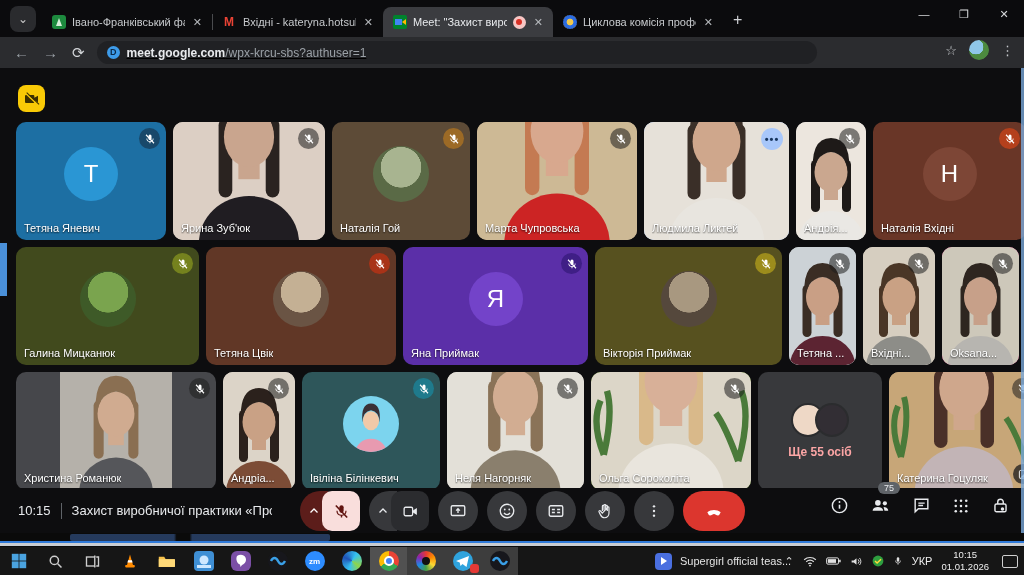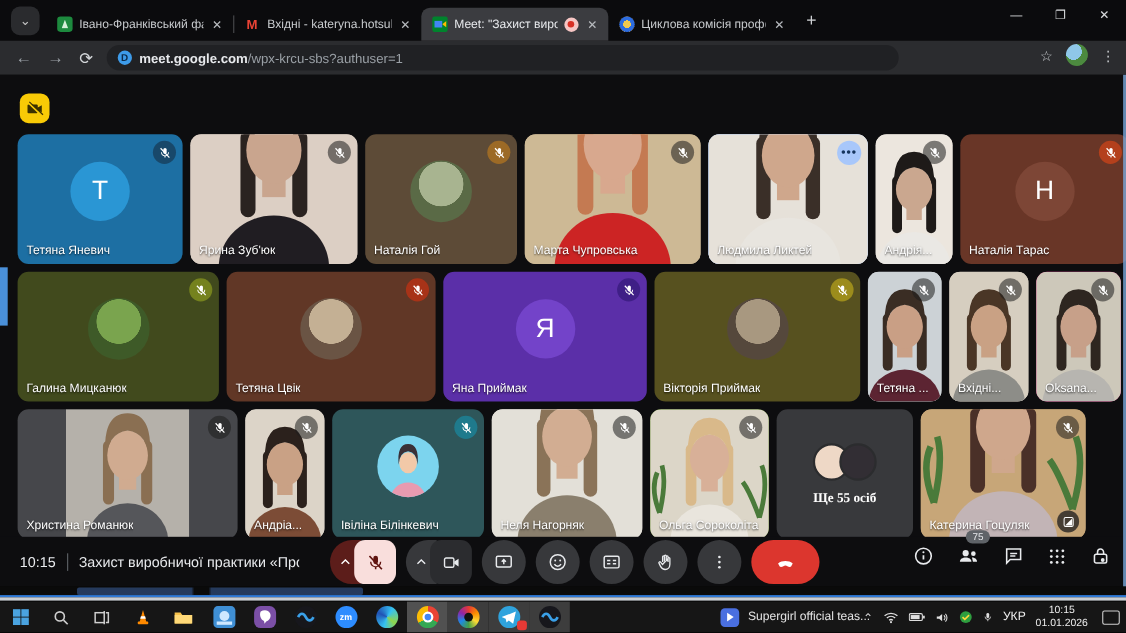--- a/index.html
+++ b/index.html
@@ -25,21 +25,21 @@
   .fav.emblem { background:radial-gradient(circle at 50% 50%, #f2c94c 0 35%, #2d6cdf 36% 70%, #dfe6f5 71%); border-radius:50%; }
   .recdot { width:13px; height:13px; border-radius:50%; background:#f7c6c4; position:relative; flex:0 0 auto; }
   .recdot::after{ content:""; position:absolute; left:3.5px; top:3.5px; width:6px; height:6px; border-radius:50%; background:#d93025; }
   .newtab { color:#d0d2d5; font-size:16px; margin:0 0 8px 10px; }
   #wincontrols { position:absolute; right:0; top:0; height:30px; display:flex; }
   #wincontrols span { width:40px; text-align:center; line-height:28px; color:#d7d9db; font-size:11px; }
 
   #toolbar { position:absolute; left:0; top:37px; width:1024px; height:31px; background:#2b2c2f; display:flex; align-items:center; }
   .navic { color:#9aa0a6; font-size:15px; margin-left:14px; }
   .navic.lit { color:#d3d6d9; }
-  #urlbox { margin-left:12px; width:720px; height:23px; background:#202124; border-radius:12px; display:flex; align-items:center; padding:0 10px; gap:7px; }
+  #urlbox { margin-left:12px; width:720px; height:23px; background:#202124; border-radius:12px; display:flex; align-items:center; padding:0 10px; gap:7px;text-decoration:underline; }
   .urlic { width:13px; height:13px; border-radius:50%; background:#3d9be9; position:relative; flex:0 0 auto; }
   .urlic::after { content:"D"; position:absolute; left:3.5px; top:1px; font-size:9px; color:#0b2a4a; font-weight:bold; }
   #urltext { font-size:12px; color:#9aa0a6; white-space:nowrap; }
   #urltext b { color:#e8eaed; font-weight:bold; }
   #toolbar-right { position:absolute; right:10px; top:40px; display:flex; align-items:center; gap:12px; }
   .star { color:#c7cacd; font-size:13px; }
   .avatar-mini { width:20px; height:20px; border-radius:50%; background:radial-gradient(circle at 35% 35%, #8fc7e8 0 40%, #4c8a3f 41% 75%, #2f5a2a 76%); }
   .kebab { color:#c7cacd; font-size:13px; letter-spacing:0; }
 
   
@@ -54,21 +54,21 @@
   .menub { position:absolute; right:6px; top:6px; width:22px; height:22px; border-radius:50%; background:#a8c7fa; color:#16355e; display:flex; align-items:center; justify-content:center; font-weight:bold; font-size:11px; letter-spacing:1px; }
   .selfb { position:absolute; right:6px; bottom:6px; width:20px; height:20px; border-radius:50%; background:rgba(25,26,28,.75); display:flex; align-items:center; justify-content:center; }
   .lcirc { position:absolute; left:50%; top:44%; transform:translate(-50%,-50%); width:54px; height:54px; border-radius:50%; display:flex; align-items:center; justify-content:center; color:#fff; font-size:24px; }
   .pavatar { position:absolute; left:50%; top:44%; transform:translate(-50%,-50%); width:56px; height:56px; border-radius:50%; }
   .psvg { position:absolute; inset:0; width:100%; height:100%; }
   .pbx { position:absolute; top:0; bottom:0; left:50%; transform:translateX(-50%); width:56%; }
   .morewrap { position:absolute; inset:0; display:flex; flex-direction:column; align-items:center; justify-content:center; gap:8px; }
   .morecircles { display:flex; }
   .mc { width:34px; height:34px; border-radius:50%; border:2px solid #2b2c2e; }
   .mc+.mc { margin-left:-10px; }
-  .morelabel { color:#ffffff; font-size:12px; font-weight:bold;font-family:Liberation Serif, serif; }
+  .morelabel { color:#fca5a5; font-size:12px; font-weight:bold; }
 
   
   #meetbar { position:absolute; left:0; top:488px; width:1024px; height:45px; background:#0d0d0f; display:flex; align-items:center; }
   #meet-left { display:flex; align-items:center; gap:10px; margin-left:18px; width:270px; }
   #meet-time { color:#e8eaed; font-size:13px; }
   .vdiv { width:1px; height:16px; background:#5f6368; }
   #meet-title { color:#e8eaed; font-size:13px; white-space:nowrap; overflow:hidden; max-width:200px; }
   #meet-center { position:absolute; left:300px; top:491px; display:flex; align-items:center; gap:9px; }
   .splitbtn { display:flex; height:40px; }
   .chevhalf { width:28px; height:40px; border-radius:20px 0 0 20px; display:flex; align-items:center; justify-content:center; }
@@ -262,21 +262,21 @@
             <div class="micb" style="background:rgba(30,30,30,.55)">
   <svg width="12" height="12" viewBox="0 0 24 24">
                 <path d="M12 14a3 3 0 0 0 3-3V6a3 3 0 0 0-6 0v5a3 3 0 0 0 3 3z" fill="#fff"></path>
                 <path d="M17.5 11a5.5 5.5 0 0 1-11 0H4.8a7.2 7.2 0 0 0 6.2 7v2.5h2V18a7.2 7.2 0 0 0 6.2-7z" fill="#fff"></path>
                 <line x1="4" y1="3.5" x2="20" y2="20.5" stroke="#fff" stroke-width="2.2"></line>
               </svg>
             </div>
           </div>
           <div class="tile" style="width: 153px; background: rgb(105, 54, 39);">
             <div class="lcirc" style="background:#7d4636">Н</div>
-            <div class="pname">Наталія Тарас</div>
+            <div class="pname">Наталія Вхідні</div>
             <div class="micb" style="background:#b4401c">
   <svg width="12" height="12" viewBox="0 0 24 24">
                 <path d="M12 14a3 3 0 0 0 3-3V6a3 3 0 0 0-6 0v5a3 3 0 0 0 3 3z" fill="#fff"></path>
                 <path d="M17.5 11a5.5 5.5 0 0 1-11 0H4.8a7.2 7.2 0 0 0 6.2 7v2.5h2V18a7.2 7.2 0 0 0 6.2-7z" fill="#fff"></path>
                 <line x1="4" y1="3.5" x2="20" y2="20.5" stroke="#fff" stroke-width="2.2"></line>
               </svg>
             </div>
           </div>
         </div>
         <div class="row">
@@ -451,21 +451,21 @@
   </svg>
             <div class="pname">Неля Нагорняк</div>
             <div class="micb" style="background:rgba(30,30,30,.55)">
   <svg width="12" height="12" viewBox="0 0 24 24">
                 <path d="M12 14a3 3 0 0 0 3-3V6a3 3 0 0 0-6 0v5a3 3 0 0 0 3 3z" fill="#fff"></path>
                 <path d="M17.5 11a5.5 5.5 0 0 1-11 0H4.8a7.2 7.2 0 0 0 6.2 7v2.5h2V18a7.2 7.2 0 0 0 6.2-7z" fill="#fff"></path>
                 <line x1="4" y1="3.5" x2="20" y2="20.5" stroke="#fff" stroke-width="2.2"></line>
               </svg>
             </div>
           </div>
-          <div class="tile" style="width: 108px; background: #4d7c0f;">
+          <div class="tile" style="width: 160px; background: #4d7c0f;">
             <svg class="psvg" viewBox="0 0 100 118" preserveAspectRatio="xMidYMax slice">
     <rect width="100" height="118" fill="#dcd6c8"></rect>
               <path d="M8 96 q6 -26 2 -40 M8 96 q-8 -20 -2 -34 M92 100 q8 -28 2 -44 M92 100 q-8 -22 -14 -30" stroke="#4a7a3a" stroke-width="4" fill="none"></path>
     <rect x="30" y="38" width="9" height="52" rx="4.5" fill="#d9b98a"></rect>
     <rect x="61" y="38" width="9" height="52" rx="4.5" fill="#d9b98a"></rect>
     <ellipse cx="50" cy="120" rx="33" ry="31" fill="#e9e5dd"></ellipse>
     <rect x="43" y="62" width="14" height="16" fill="#d8b098"></rect>
     <ellipse cx="50" cy="50" rx="16.5" ry="20" fill="#d8b098"></ellipse>
     <path d="M32.5 56 Q28 16 50 16 Q72 16 67.5 56 Q67 32 50 30 Q33 32 32.5 56" fill="#d9b98a"></path>
   </svg>

